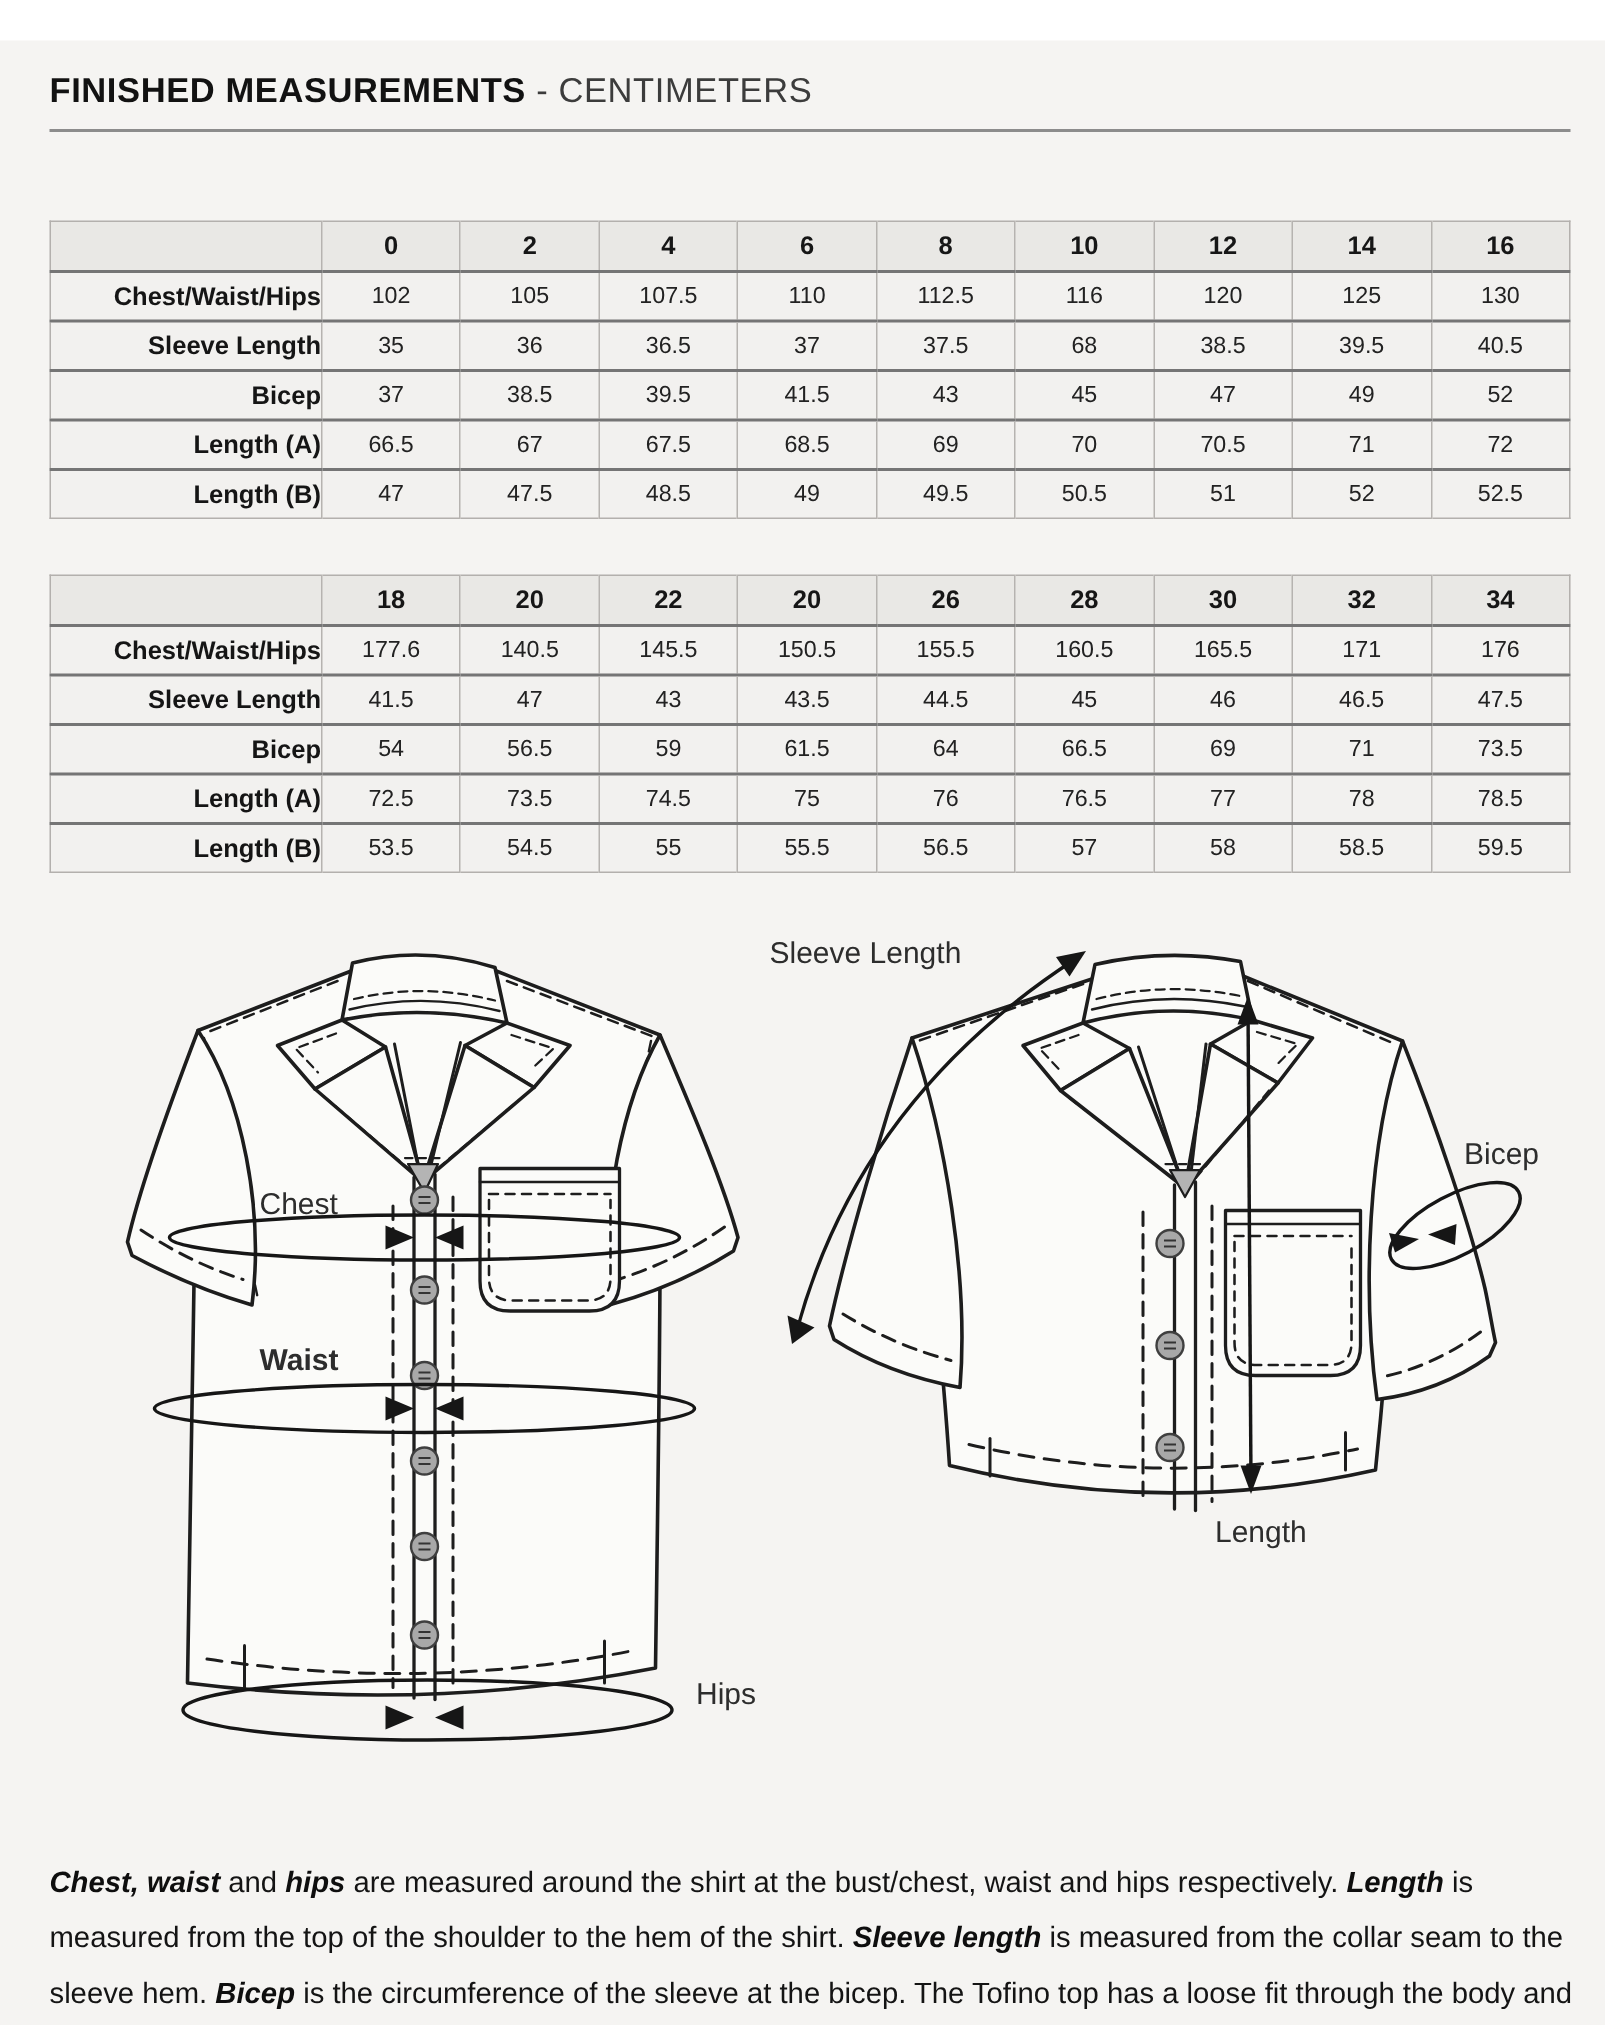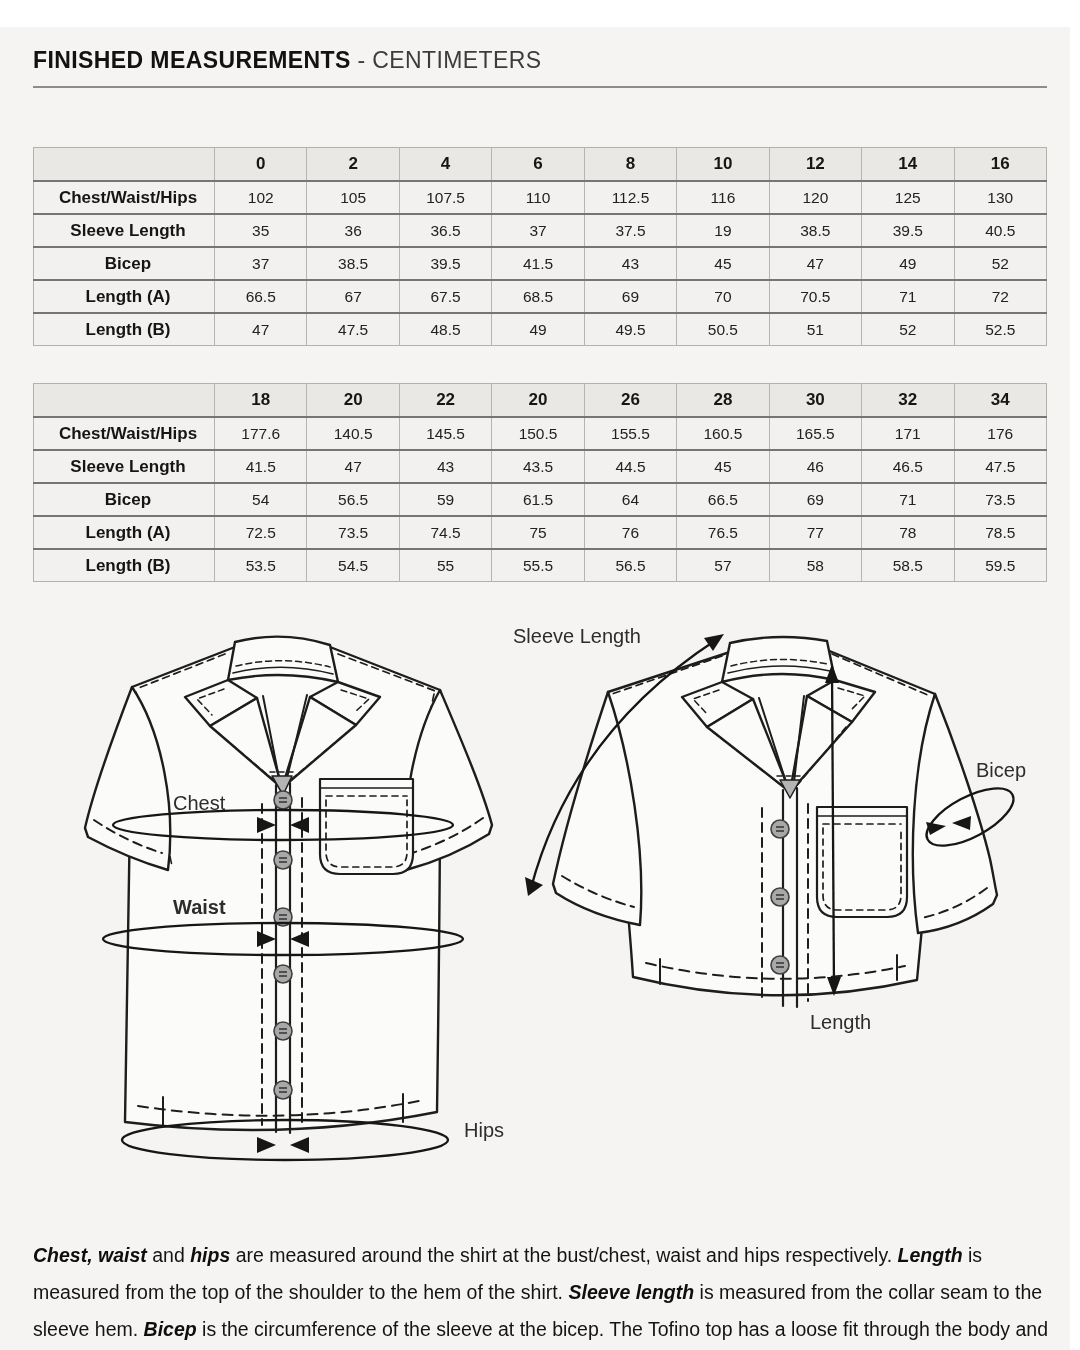--- a/index.html
+++ b/index.html
@@ -32,21 +32,21 @@
     text-align:center;vertical-align:middle;
     font-size:15.5px;color:#222;
   }
   table.sizes thead th{
     background:#e9e8e5;height:32px;
     font-size:17px;font-weight:700;color:#161616;
     border-top:none;
   }
   table.sizes th:first-child,table.sizes td:first-child{border-left:none;}
   table.sizes td.rowlabel{
-    text-align:center;padding-left:8px;
+    text-align:right;padding-left:8px;
     font-weight:700;font-size:17px;color:#151515;
   }
   #table-a{top:120px;}
   #table-b{top:356px;}
   
   .diagram{position:absolute;left:0;top:565px;width:1080px;height:615px;}
   .diagram svg{position:absolute;}
   #shirt-a{left:20px;top:0;}
   #shirt-b{left:500px;top:0;}
   .dlabel{
@@ -106,21 +106,21 @@
           <td>125</td>
           <td>130</td>
         </tr>
         <tr>
           <td class="rowlabel">Sleeve Length</td>
           <td>35</td>
           <td>36</td>
           <td>36.5</td>
           <td>37</td>
           <td>37.5</td>
-          <td>19</td>
+          <td>68</td>
           <td>38.5</td>
           <td>39.5</td>
           <td>40.5</td>
         </tr>
         <tr>
           <td class="rowlabel">Bicep</td>
           <td>37</td>
           <td>38.5</td>
           <td>39.5</td>
           <td>41.5</td>

